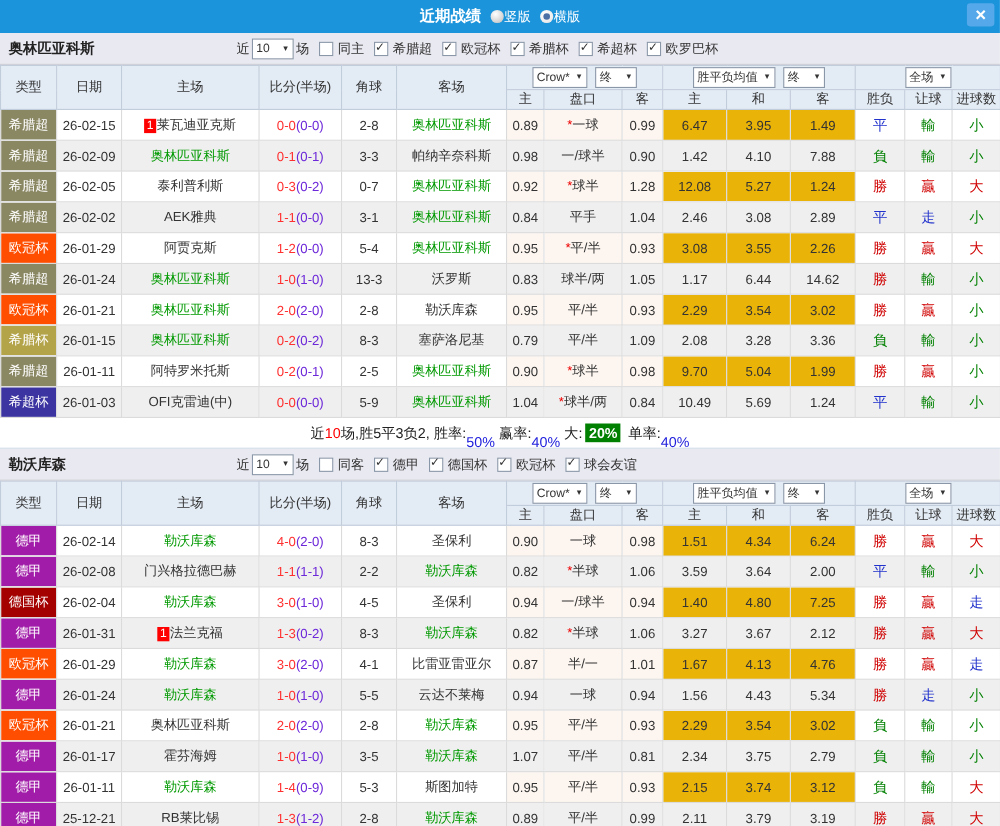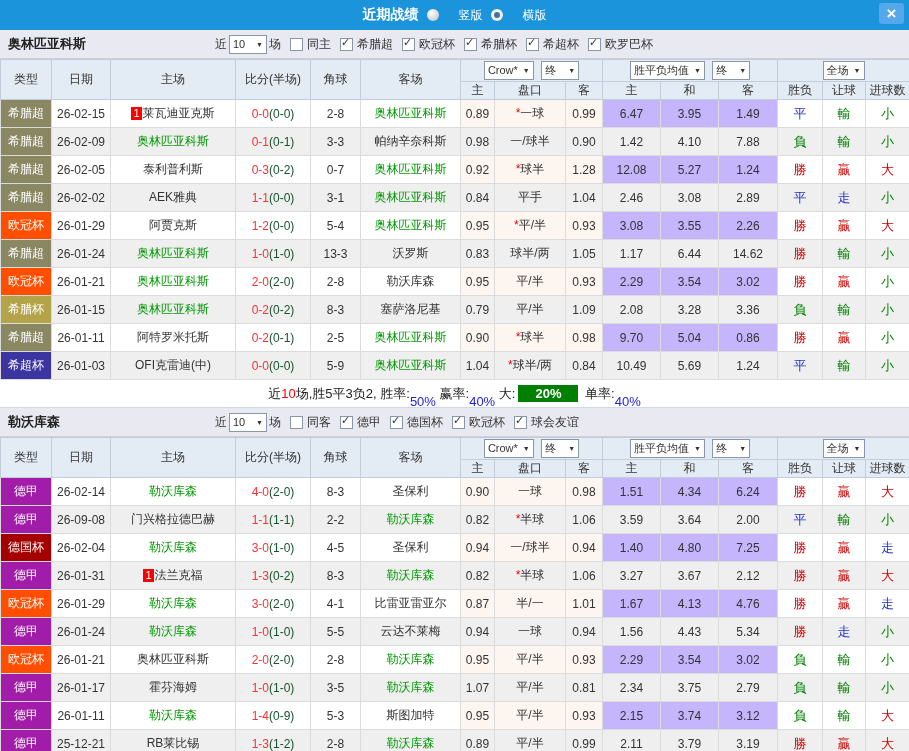--- a/index.html
+++ b/index.html
@@ -4,21 +4,21 @@
 <style>
   html,body{margin:0;padding:0;}
   body{
     width:909px;height:751px;overflow:hidden;background:#fff;
     font-family:"Liberation Sans","DejaVu Sans",sans-serif;
     font-size:12px;color:#333;
   }
   
   .titlebar{height:30px;background:#1B94DB;display:flex;align-items:center;justify-content:center;gap:8px;position:relative;}
   .titlebar .title{color:#fff;font-weight:bold;font-size:14px;}
-  .radio-label{color:#fff;display:inline-flex;align-items:center;gap:20px;font-size:12px;cursor:pointer;}
+  .radio-label{color:#fff;display:inline-flex;align-items:center;gap:1px;font-size:12px;cursor:pointer;}
   .radio{width:12px;height:12px;border-radius:50%;background:radial-gradient(circle at 38% 32%,#fff,#bcbcbc);display:inline-block;position:relative;}
   .radio.selected{background:radial-gradient(circle at 38% 32%,#fff,#e2e2e2);}
   .radio.selected::after{content:"";position:absolute;left:3px;top:3px;width:6px;height:6px;border-radius:50%;background:#4a6fa5;}
   .close-btn{position:absolute;right:5px;top:3px;width:25px;height:21px;background:#55A8E9;border-radius:3px;color:#fff;display:flex;align-items:center;justify-content:center;font-size:17px;font-weight:bold;cursor:pointer;line-height:1;}
   
   .section-header{height:28px;background:#E9E9F1;border-bottom:1px solid #CFCFD8;display:flex;align-items:center;}
   .team-name{font-weight:bold;font-size:13px;padding-left:8px;width:205px;color:#222;}
   .filters{display:flex;align-items:center;font-size:12px;}
   .flabel{margin:0 2px;}
   .select{display:inline-flex;align-items:center;justify-content:space-between;background:#fff;border:1px solid #8A97A8;padding:0 3px;height:17px;font-size:11px;min-width:30px;gap:5px;cursor:pointer;}
@@ -27,38 +27,38 @@
   .checkbox .check{position:absolute;top:-3px;left:0;font-size:11px;color:#333;font-weight:bold;}
   
   table{border-collapse:collapse;table-layout:fixed;width:909px;}
   thead th{background:#E3EBF4;border:1px solid #C2CDDB;font-weight:normal;font-size:12px;padding:0;color:#333;}
   tr.h1 th{height:21px;}
   tr.h2 th{height:16px;}
   th.grp .select{margin:0 2px;}
   tbody td{border:1px solid #DBDBDB;text-align:center;height:27px;padding:0;font-size:12px;overflow:hidden;white-space:nowrap;}
   tbody tr.alt td{background:#EFEFEF;}
   tbody td.pink{background:#FDF6F0;}
-  tbody td.blue{background:#c4b5fd;}
+  tbody td.blue{background:#eab308;}
   td.type-cell{padding:0;}
   .badge{display:flex;align-items:center;justify-content:center;width:100%;height:27px;color:#fff;font-size:12px;letter-spacing:0;}
   .focus{color:#009900;}
   .rank-badge{display:inline-block;background:#FF0000;color:#fff;font-size:11px;line-height:13px;padding:0 2px;margin-right:1px;}
   .ft{color:#FF3030;}
-  .ht{color:#14532d;}
+  .ht{color:#6d28d9;}
   .star{color:#EE0000;}
   td.res{font-size:13px;}
   .res-r{color:#D00000;}
   .res-b{color:#2233CC;}
   .res-g{color:#008000;}
   
   .summary{height:27px;border-bottom:1px solid #CCD9E6;display:flex;align-items:center;justify-content:center;font-size:13px;background:#fff;}
   .sum-k{color:#222;white-space:pre;}
   .sum-r{color:#FF0000;white-space:pre;}
   .sum-b{color:#2222DD;white-space:pre;margin-top:16px;}
-  .sum-g{background:#008000;color:#fff;padding:1px 17px;margin:0 3px;font-weight:bold;}
+  .sum-g{background:#008000;color:#fff;padding:1px 3px;margin:0 3px;font-weight:bold;}
 </style>
 </head>
 <body>
 
 <div class="titlebar">
   <span class="title">近期战绩</span>
   <span class="radio-label">
     <span class="radio"></span>
     <span>竖版</span>
   </span>
@@ -330,21 +330,21 @@
           <td>26-01-11</td>
           <td><span>阿特罗米托斯</span></td>
           <td><span class="ft">0-2</span><span class="ht">(0-1)</span></td>
           <td>2-5</td>
           <td><span class="focus">奥林匹亚科斯</span></td>
           <td class="pink">0.90</td>
           <td class="pink"><span class="star">*</span><span>球半</span></td>
           <td class="pink">0.98</td>
           <td class="blue">9.70</td>
           <td class="blue">5.04</td>
-          <td class="blue">0.86</td>
+          <td class="blue">1.99</td>
           <td class="res res-r">勝</td>
           <td class="res res-r">贏</td>
           <td class="res res-g">小</td>
         </tr>
         <tr class="alt">
           <td class="type-cell">
             <span class="badge" style="background: rgb(60, 53, 161);">希超杯</span>
           </td>
           <td>26-01-03</td>
           <td><span>OFI克雷迪(中)</span></td>
@@ -490,21 +490,21 @@
           <td class="blue">4.34</td>
           <td class="blue">6.24</td>
           <td class="res res-r">勝</td>
           <td class="res res-r">贏</td>
           <td class="res res-r">大</td>
         </tr>
         <tr class="alt">
           <td class="type-cell">
             <span class="badge" style="background: rgb(161, 28, 168);">德甲</span>
           </td>
-          <td>26-09-08</td>
+          <td>26-02-08</td>
           <td><span>门兴格拉德巴赫</span></td>
           <td><span class="ft">1-1</span><span class="ht">(1-1)</span></td>
           <td>2-2</td>
           <td><span class="focus">勒沃库森</span></td>
           <td class="pink">0.82</td>
           <td class="pink"><span class="star">*</span><span>半球</span></td>
           <td class="pink">1.06</td>
           <td class="blue">3.59</td>
           <td class="blue">3.64</td>
           <td class="blue">2.00</td>

